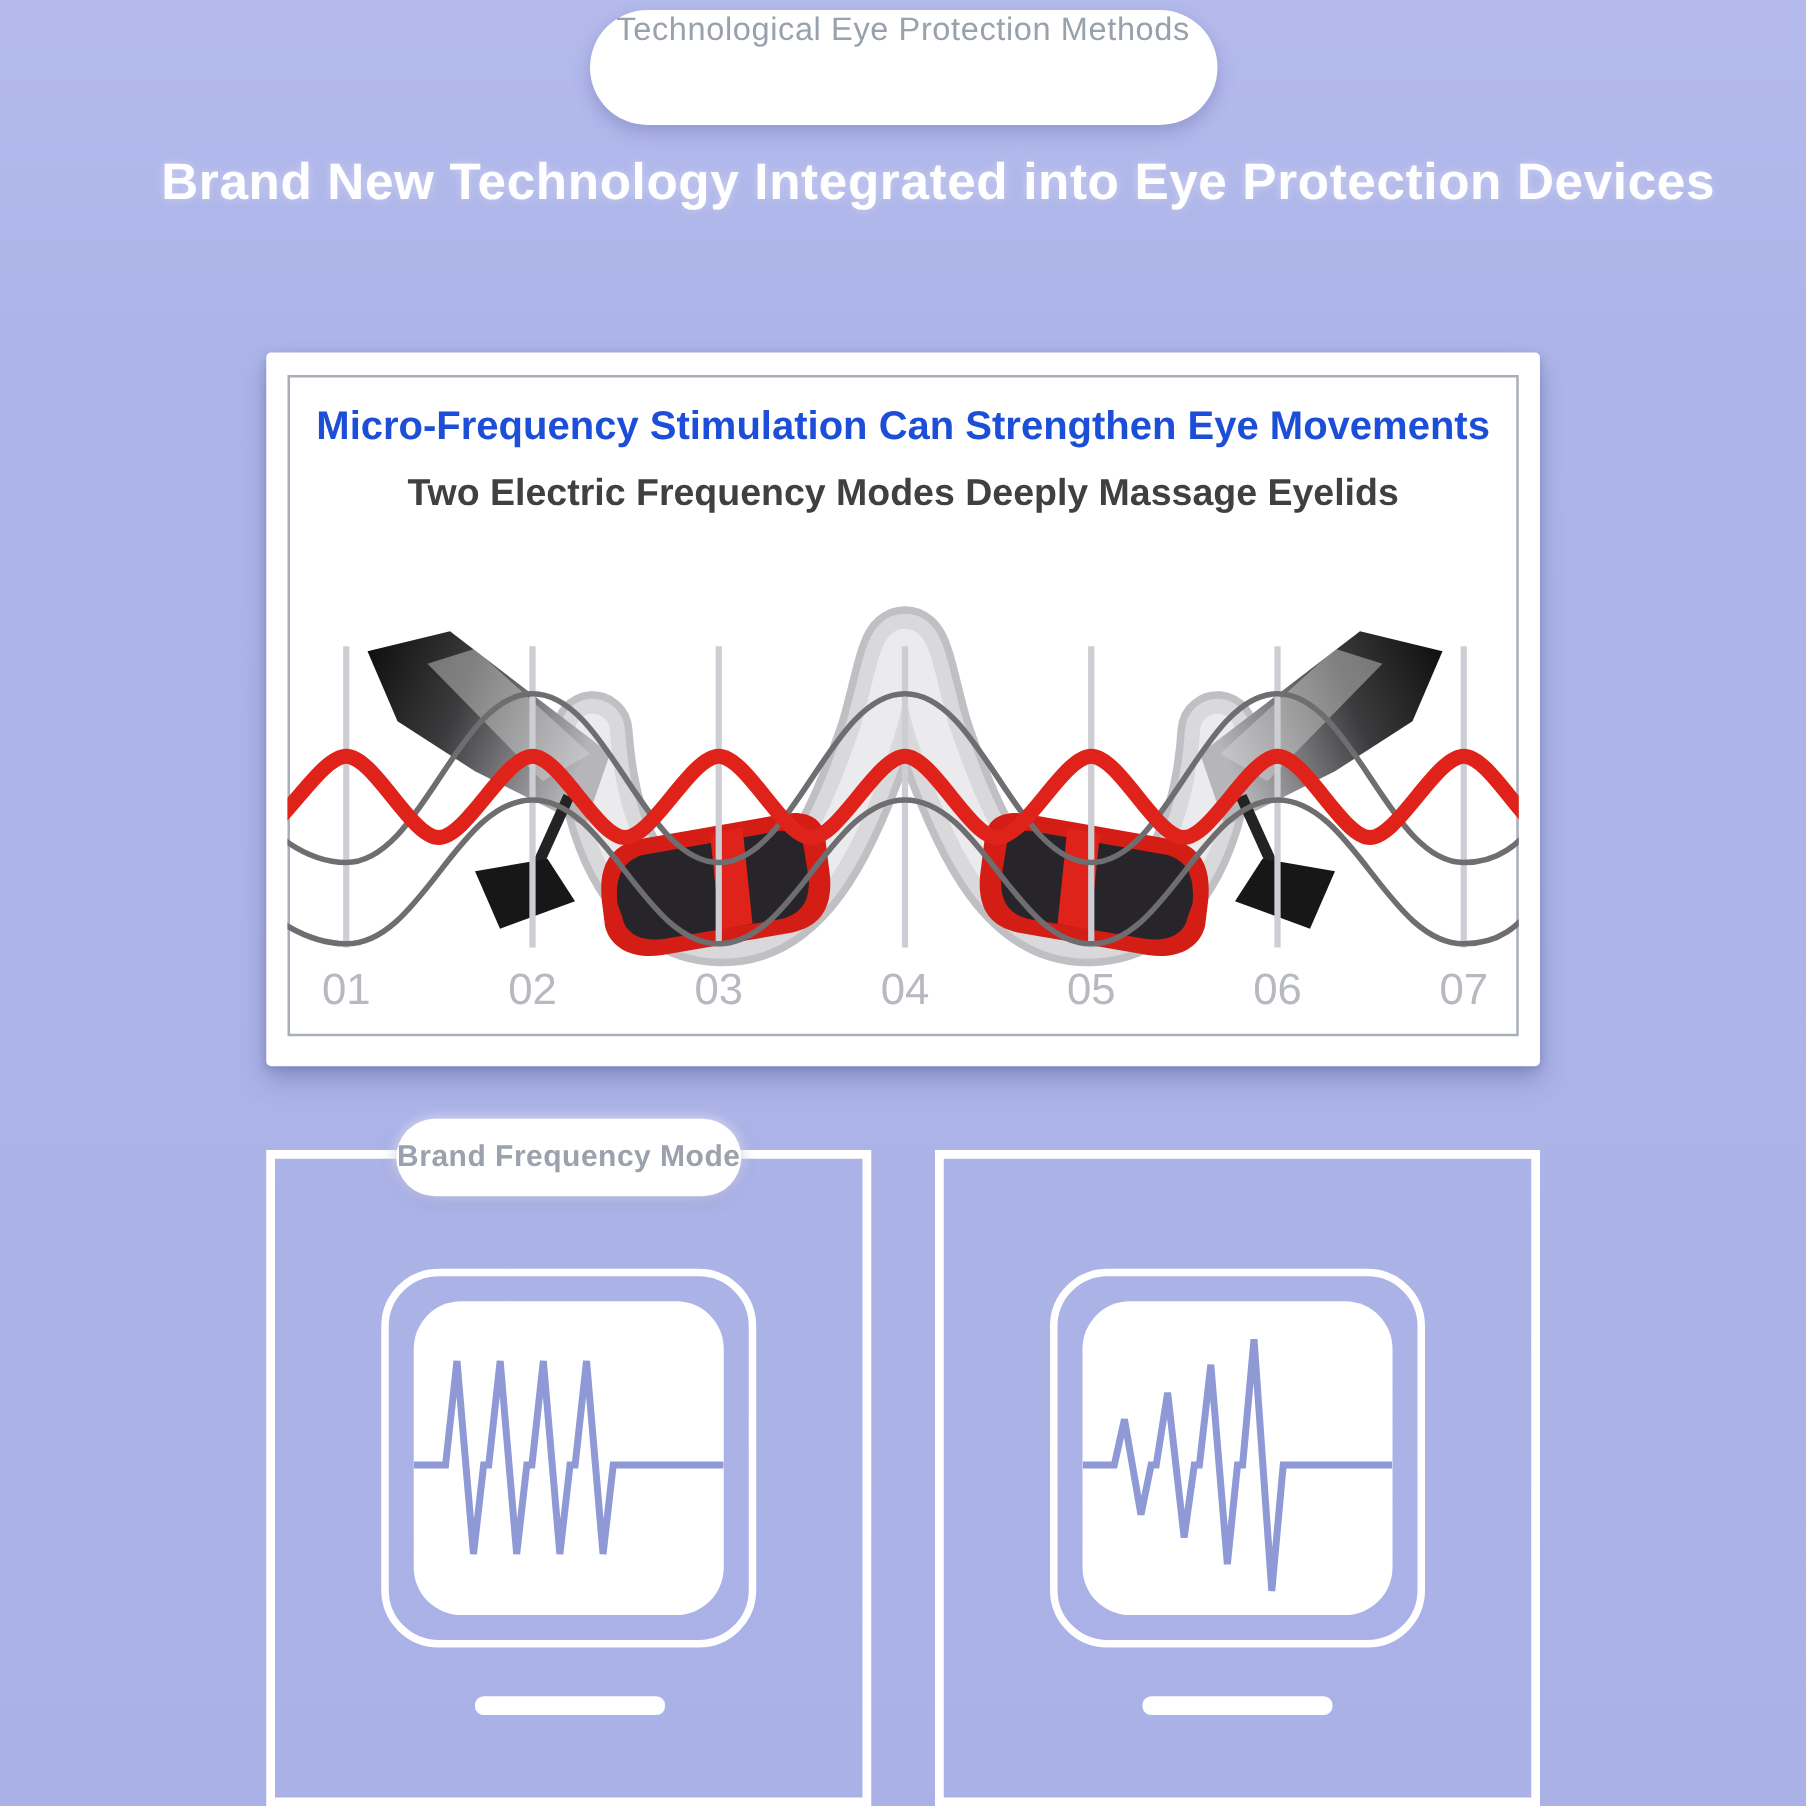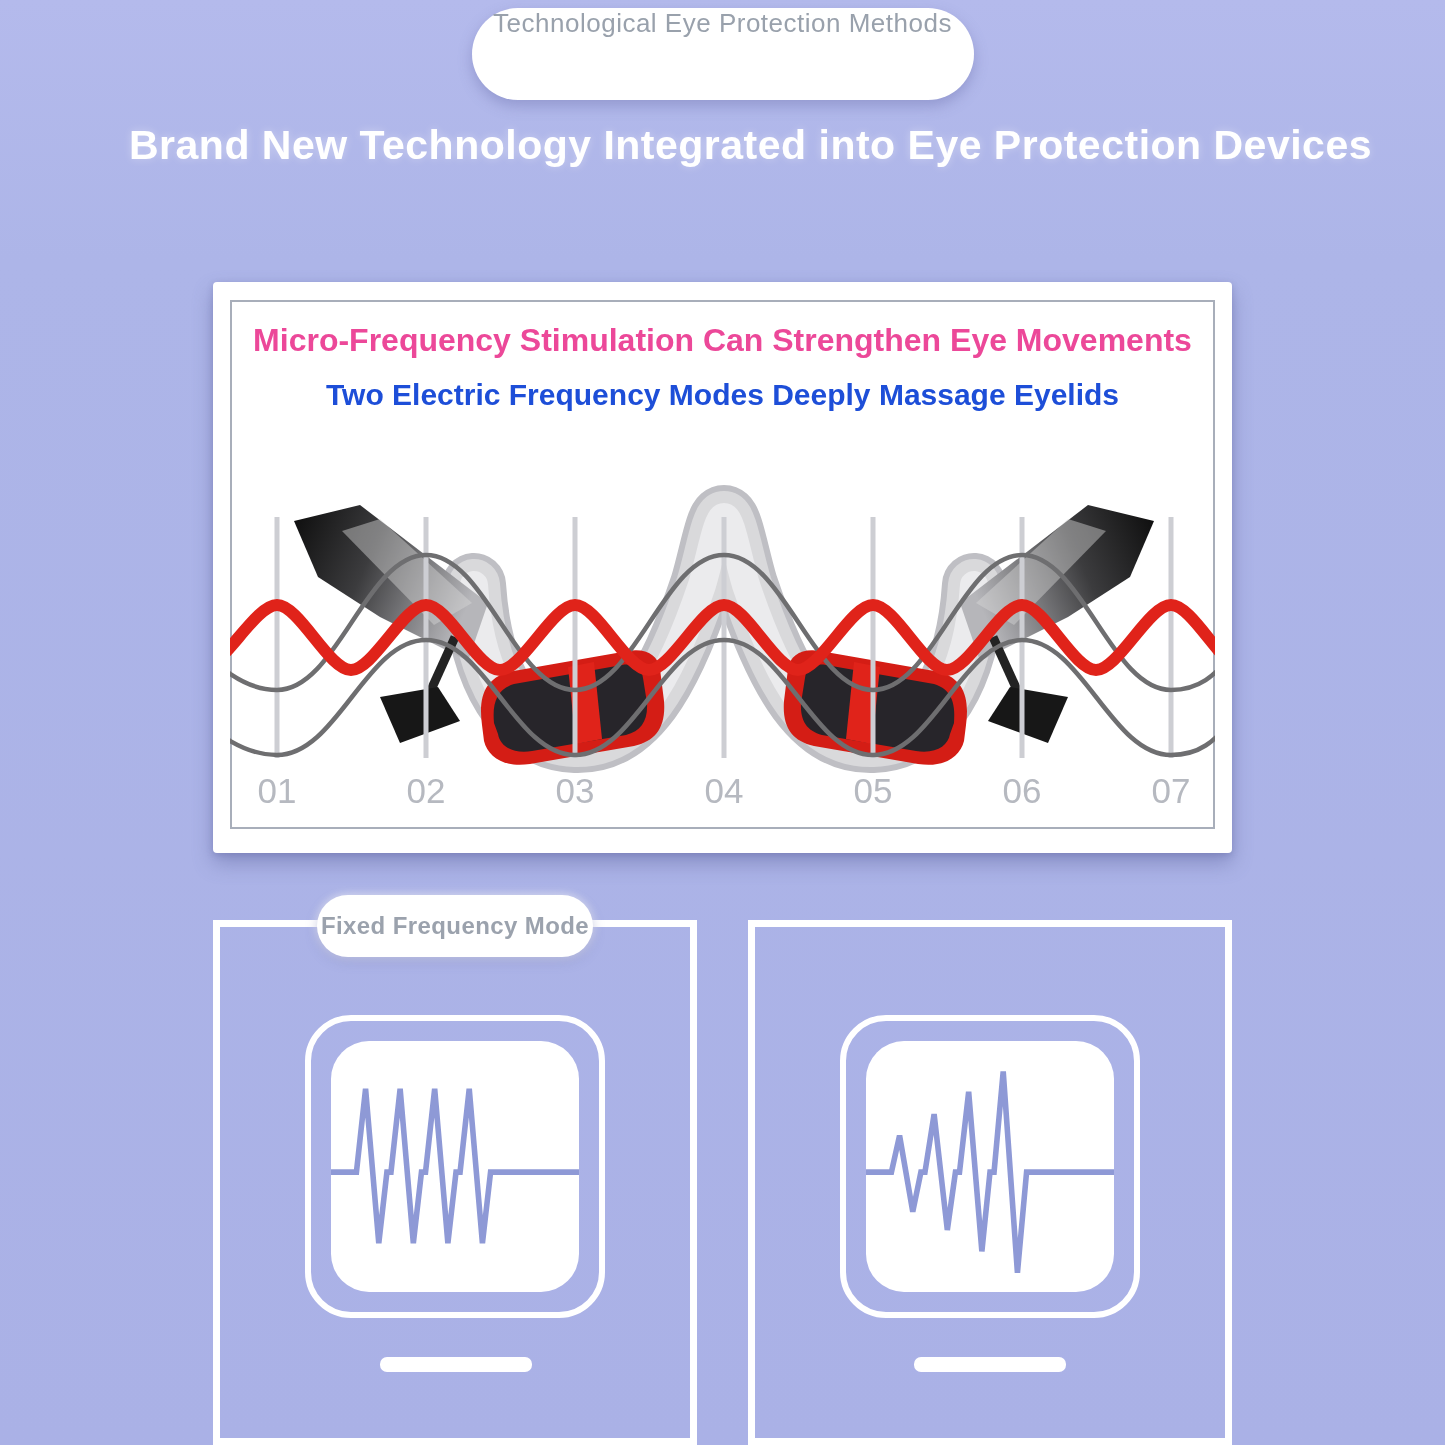--- a/index.html
+++ b/index.html
@@ -17,23 +17,23 @@
               color:#ffffff;font-size:41px;font-weight:700;letter-spacing:.5px;
               text-shadow:0 0 8px rgba(255,255,255,.35);white-space:nowrap;padding-left:28px;}
 
   
   .main-card{position:absolute;left:213px;top:282px;width:1019px;height:571px;
              background:#ffffff;border-radius:4px;
              box-shadow:0 10px 20px rgba(92,97,155,.45),0 2px 6px rgba(92,97,155,.30);}
   .inner-frame{position:absolute;left:17px;right:17px;top:18px;bottom:24px;
                border:2px solid #a8aeba;}
   .main-card h2{position:absolute;top:40px;left:0;width:100%;margin:0;text-align:center;
-                font-size:32px;font-weight:700;color:#ec4899;white-space:nowrap;}
+                font-size:32px;font-weight:700;color:#1d4ed8;white-space:nowrap;}
   .main-card h3{position:absolute;top:96px;left:0;width:100%;margin:0;text-align:center;
-                font-size:30px;font-weight:700;color:#1d4ed8;white-space:nowrap;}
+                font-size:30px;font-weight:700;color:#404040;white-space:nowrap;}
   .device-svg{position:absolute;left:17px;top:173px;width:985px;height:360px;}
 
   
   .mode-card{position:absolute;top:920px;width:484px;height:525px;
              border:7px solid #ffffff;box-sizing:border-box;}
   .mode-card.left{left:213px;}
   .mode-card.right{left:748px;}
   .mode-pill{position:absolute;top:895px;width:276px;height:62px;background:#ffffff;
              border-radius:31px;display:flex;align-items:center;justify-content:center;
              box-shadow:0 4px 12px rgba(120,124,180,.40),0 0 10px rgba(255,255,255,.8);z-index:3;}
@@ -140,21 +140,21 @@
         <text x="792" y="348">06</text>
         <text x="941" y="348">07</text>
       </g>
     </svg>
   </section>
 
   <section class="mode-card left"></section>
   <section class="mode-card right"></section>
 
   <div class="mode-pill left">
-    <span>Fixed Frequency Mode</span>
+    <span>Brand Frequency Mode</span>
   </div>
 
   <div class="icon-outer left">
     <div class="icon-inner">
       <svg viewBox="0 0 244 247">
         <polyline fill="none" stroke="#8e99d6" stroke-width="5.5" stroke-linejoin="miter" points="0,129 25,129 34,47 47,199 55,129 59,129 68,47 81,199 89,129 93,129 102,47 115,199 123,129 127,129 136,47 149,199 157,129 244,129"></polyline>
       </svg>
     </div>
   </div>
 

